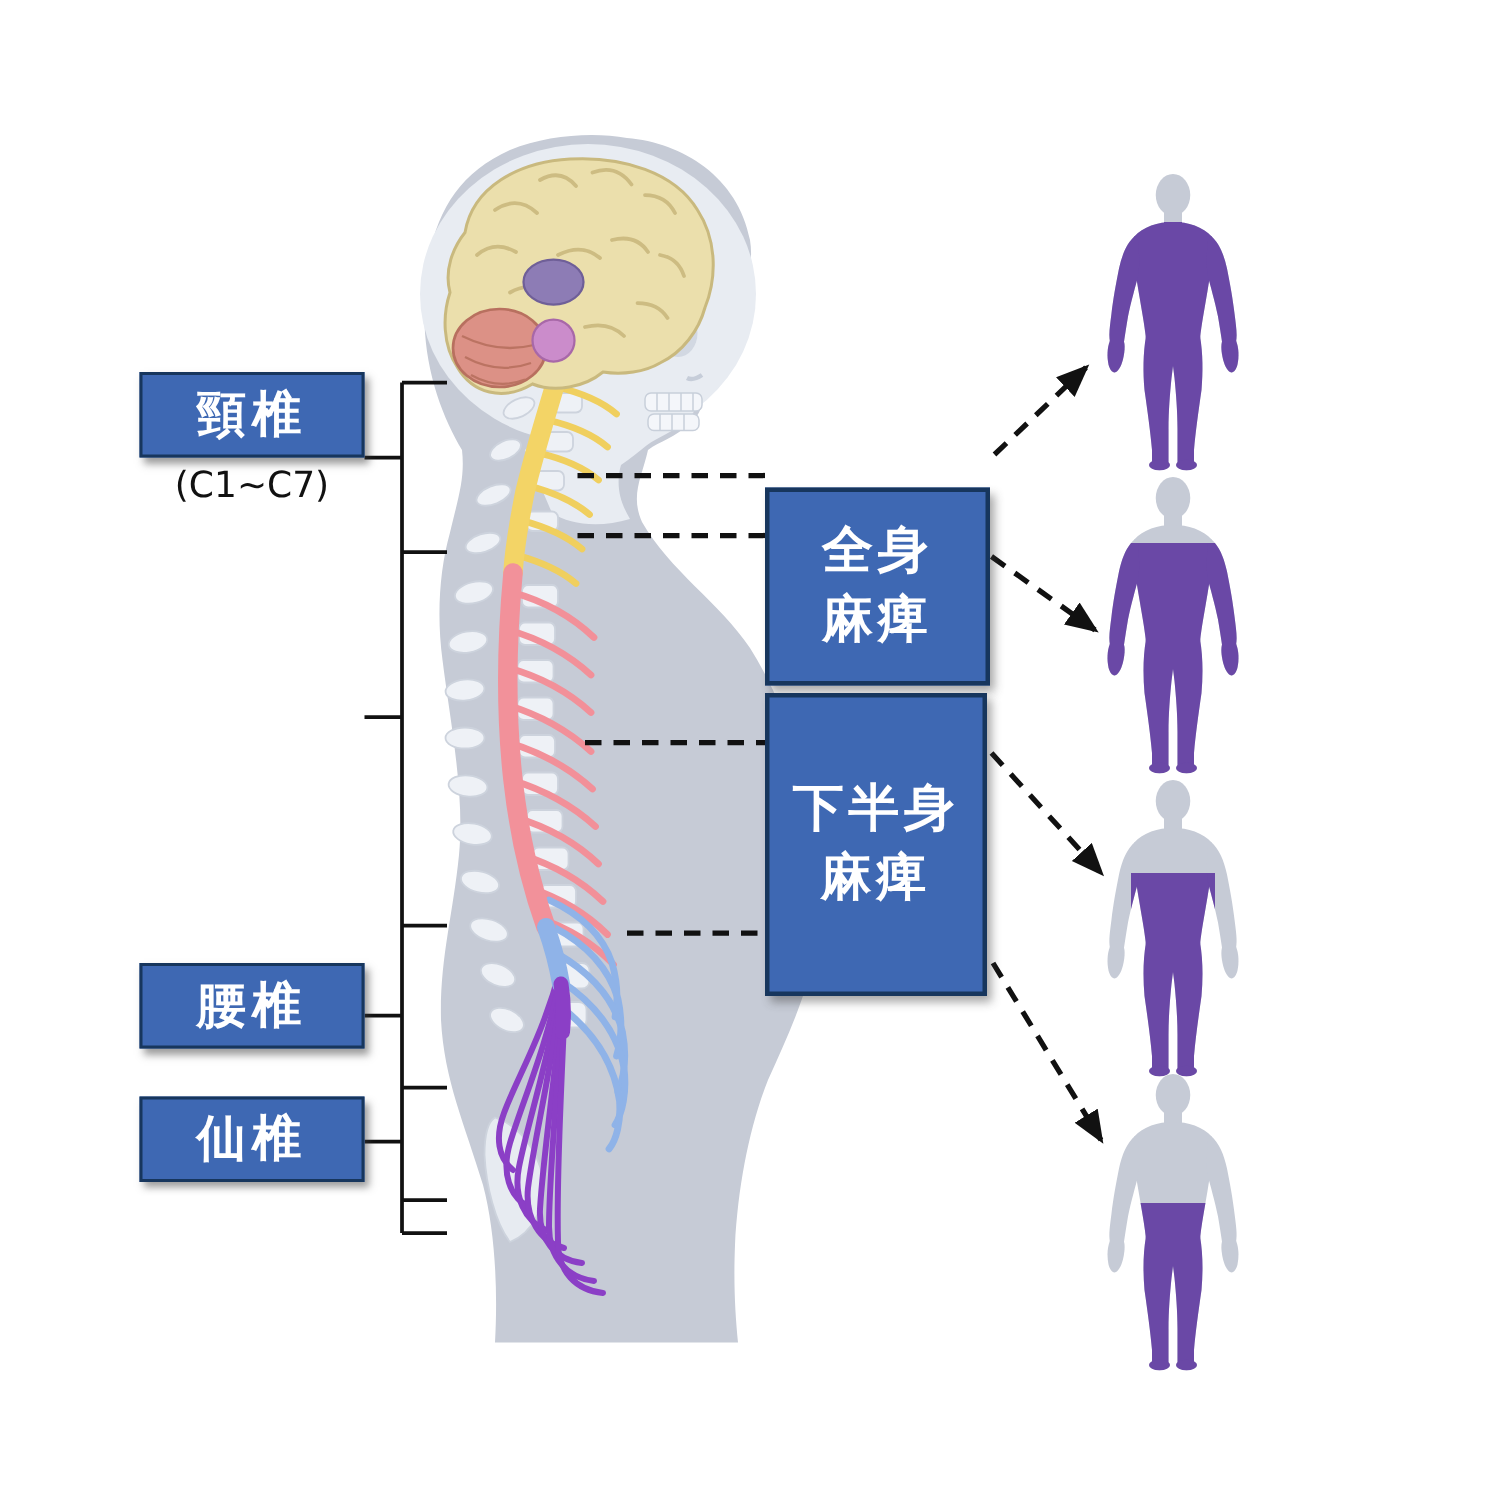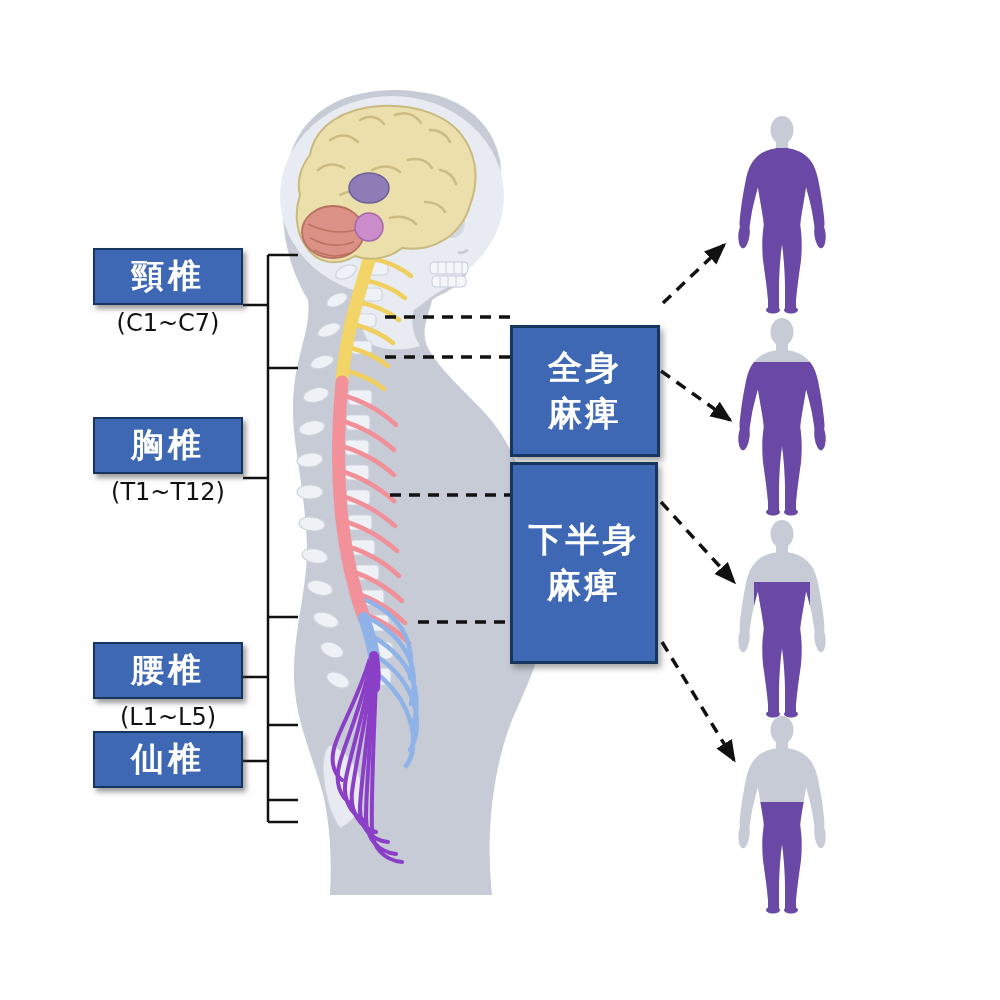--- a/index.html
+++ b/index.html
@@ -231,31 +231,24 @@
       </g>
     </g>
   </svg>
 
   <div class="vlabel" style="top:248px">
     <div class="vbox">
         <span>頸椎</span>
       </div>
     <div class="vrange">(C1~C7)</div>
   </div>
-  <div class="vlabel" style="top:417px">
-    <div class="vbox">
-        <span>胸椎</span>
-      </div>
-    <div class="vrange">(T1~T12)</div>
-  </div>
   <div class="vlabel" style="top:642px">
     <div class="vbox">
         <span>腰椎</span>
       </div>
-    <div class="vrange">(L1~L5)</div>
   </div>
   <div class="vlabel" style="top:731px">
     <div class="vbox">
         <span>仙椎</span>
       </div>
   </div>
 
   <div class="obox obox1">
     <span>全身</span>
     <span>麻痺</span>

